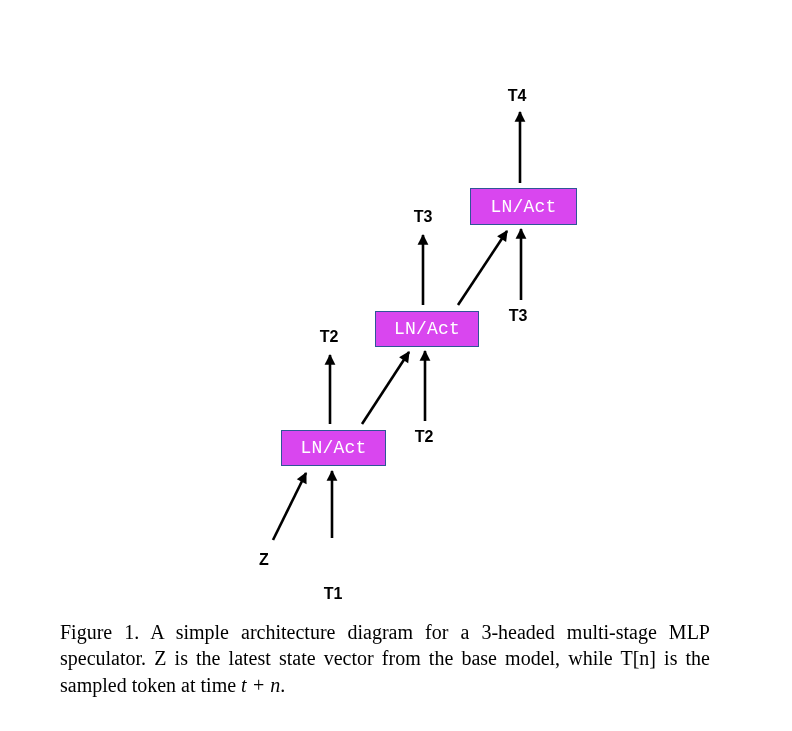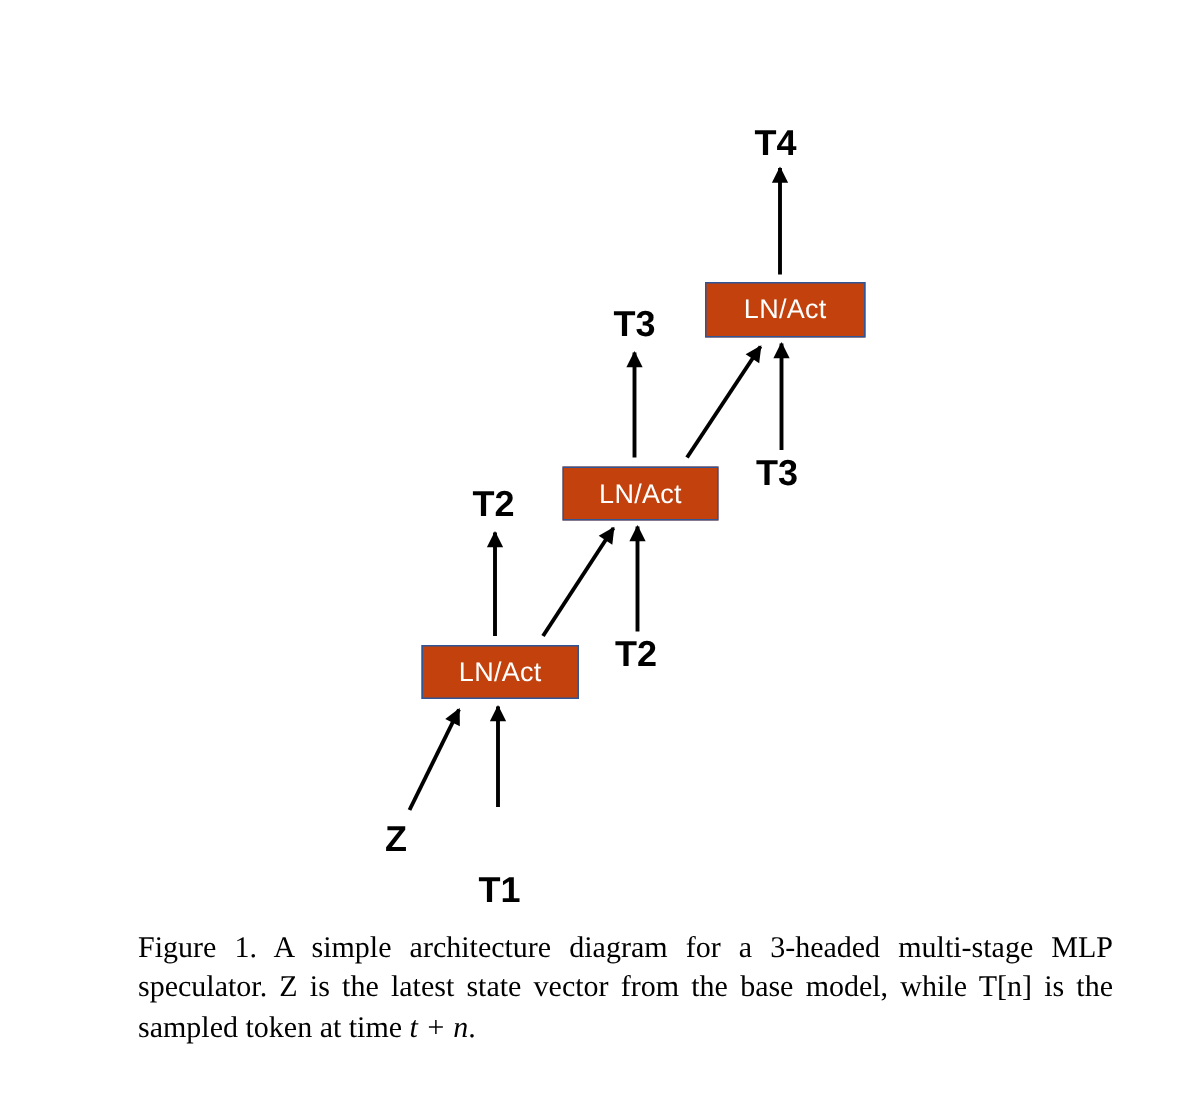--- a/index.html
+++ b/index.html
@@ -17,50 +17,51 @@
     background: #ffffff;
   }
   .arrows {
     position: absolute;
     left: 0; top: 0;
     width: 792px; height: 731px;
   }
   .arrows line { stroke: #000000; stroke-width: 2.6; }
   .node {
     position: absolute;
-    background: #c2410c;
+    background: #d946ef;
     border: 1px solid #2F5597;
     color: #ffffff;
     display: flex;
     align-items: center;
     justify-content: center;
     font-size: 18px;
     letter-spacing: 0.2px;
+    font-family: Liberation Mono, monospace;
   }
   .node-bottom { left: 281px; top: 430px; width: 105px; height: 36px; }
   .node-middle { left: 375px; top: 311px; width: 104px; height: 36px; }
   .node-top    { left: 470px; top: 188px; width: 107px; height: 37px; }
   .lbl {
     position: absolute;
     transform: translate(-50%, -50%);
     font-weight: bold;
-    font-size: 24px;
+    font-size: 16px;
     color: #000000;
     white-space: nowrap;
   }
   .lbl-t4      { left: 517px; top: 96px; }
   .lbl-t3-top  { left: 423px; top: 217px; }
   .lbl-t3-right{ left: 518px; top: 316px; }
   .lbl-t2-left { left: 329px; top: 337px; }
   .lbl-t2-mid  { left: 424px; top: 437px; }
   .lbl-z       { left: 264px; top: 560px; }
   .lbl-t1      { left: 333px; top: 560px; margin-top: 34px; }
   .caption {
     position: absolute;
-    left: 92px;
+    left: 60px;
     top: 619px;
     width: 650px;
     font-family: "Liberation Serif", serif;
     font-size: 20px;
     line-height: 1.32;
     color: #000000;
     text-align: justify;
   }
   .caption .math { font-style: italic; }
 </style>

